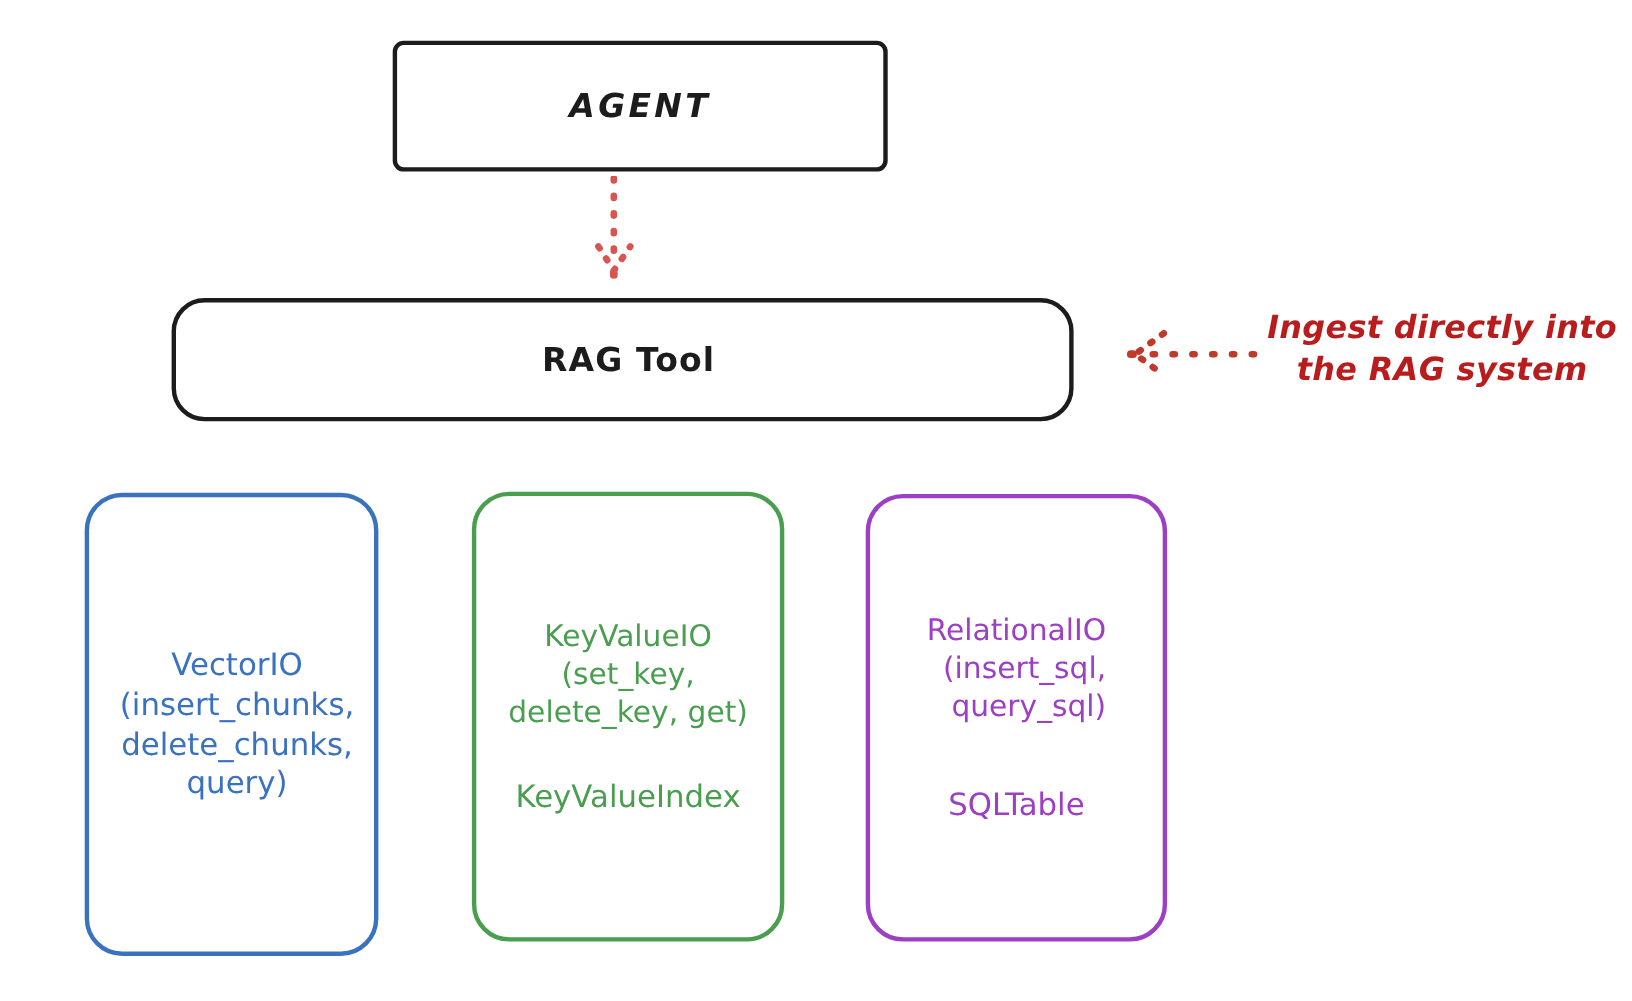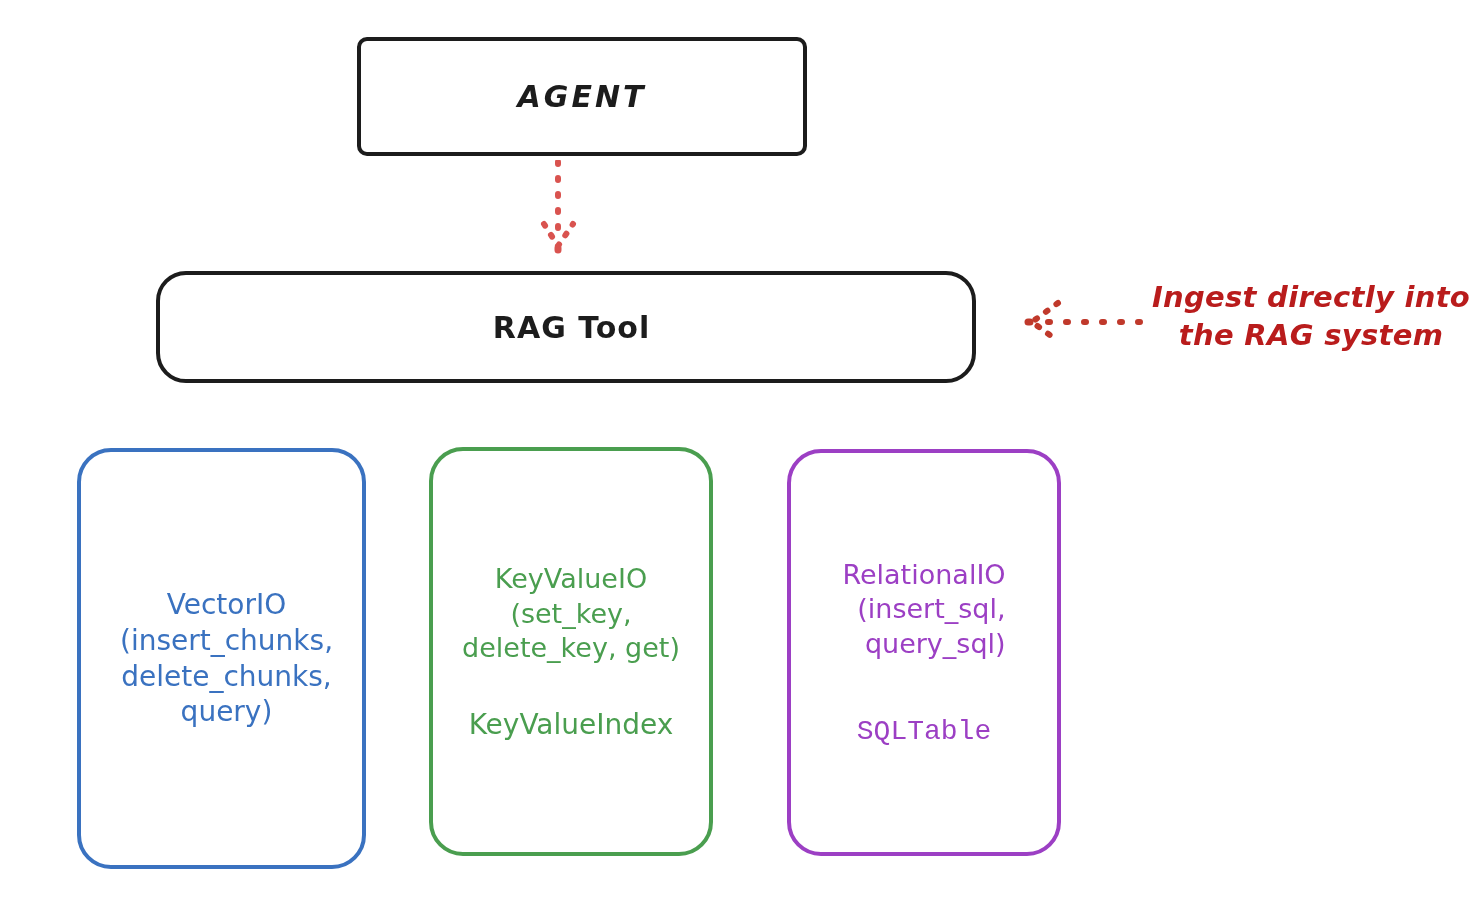--- a/index.html
+++ b/index.html
@@ -81,42 +81,42 @@
   }
   .store-index {
     font-size: 28px;
     font-weight: 500;
     margin-top: 44px;
   }
 
   #store-vector {
     left: 77px;
     top: 448px;
-    width: 289px;
+    width: 267px;
     height: 421px;
     padding-left: 16px;
   }
   #store-keyvalue {
     left: 429px;
     top: 447px;
     width: 284px;
     height: 409px;
     text-align: center;
   }
   #store-relational {
     left: 787px;
     top: 449px;
     width: 274px;
     height: 407px;
     text-align: right;
   }
   #store-keyvalue .store-api { font-size: 27px; }
   #store-keyvalue .store-index { margin-top: 42px; }
   #store-relational .store-api { font-size: 27px; }
-  #store-relational .store-index { margin-top: 55px; font-family: Liberation Mono, monospace; }
+  #store-relational .store-index { margin-top: 55px; }
 
   
   .connector {
     position: absolute;
     pointer-events: none;
   }
   #agent-ragtool-connector {
     left: 500px;
     top: 160px;
     width: 120px;

